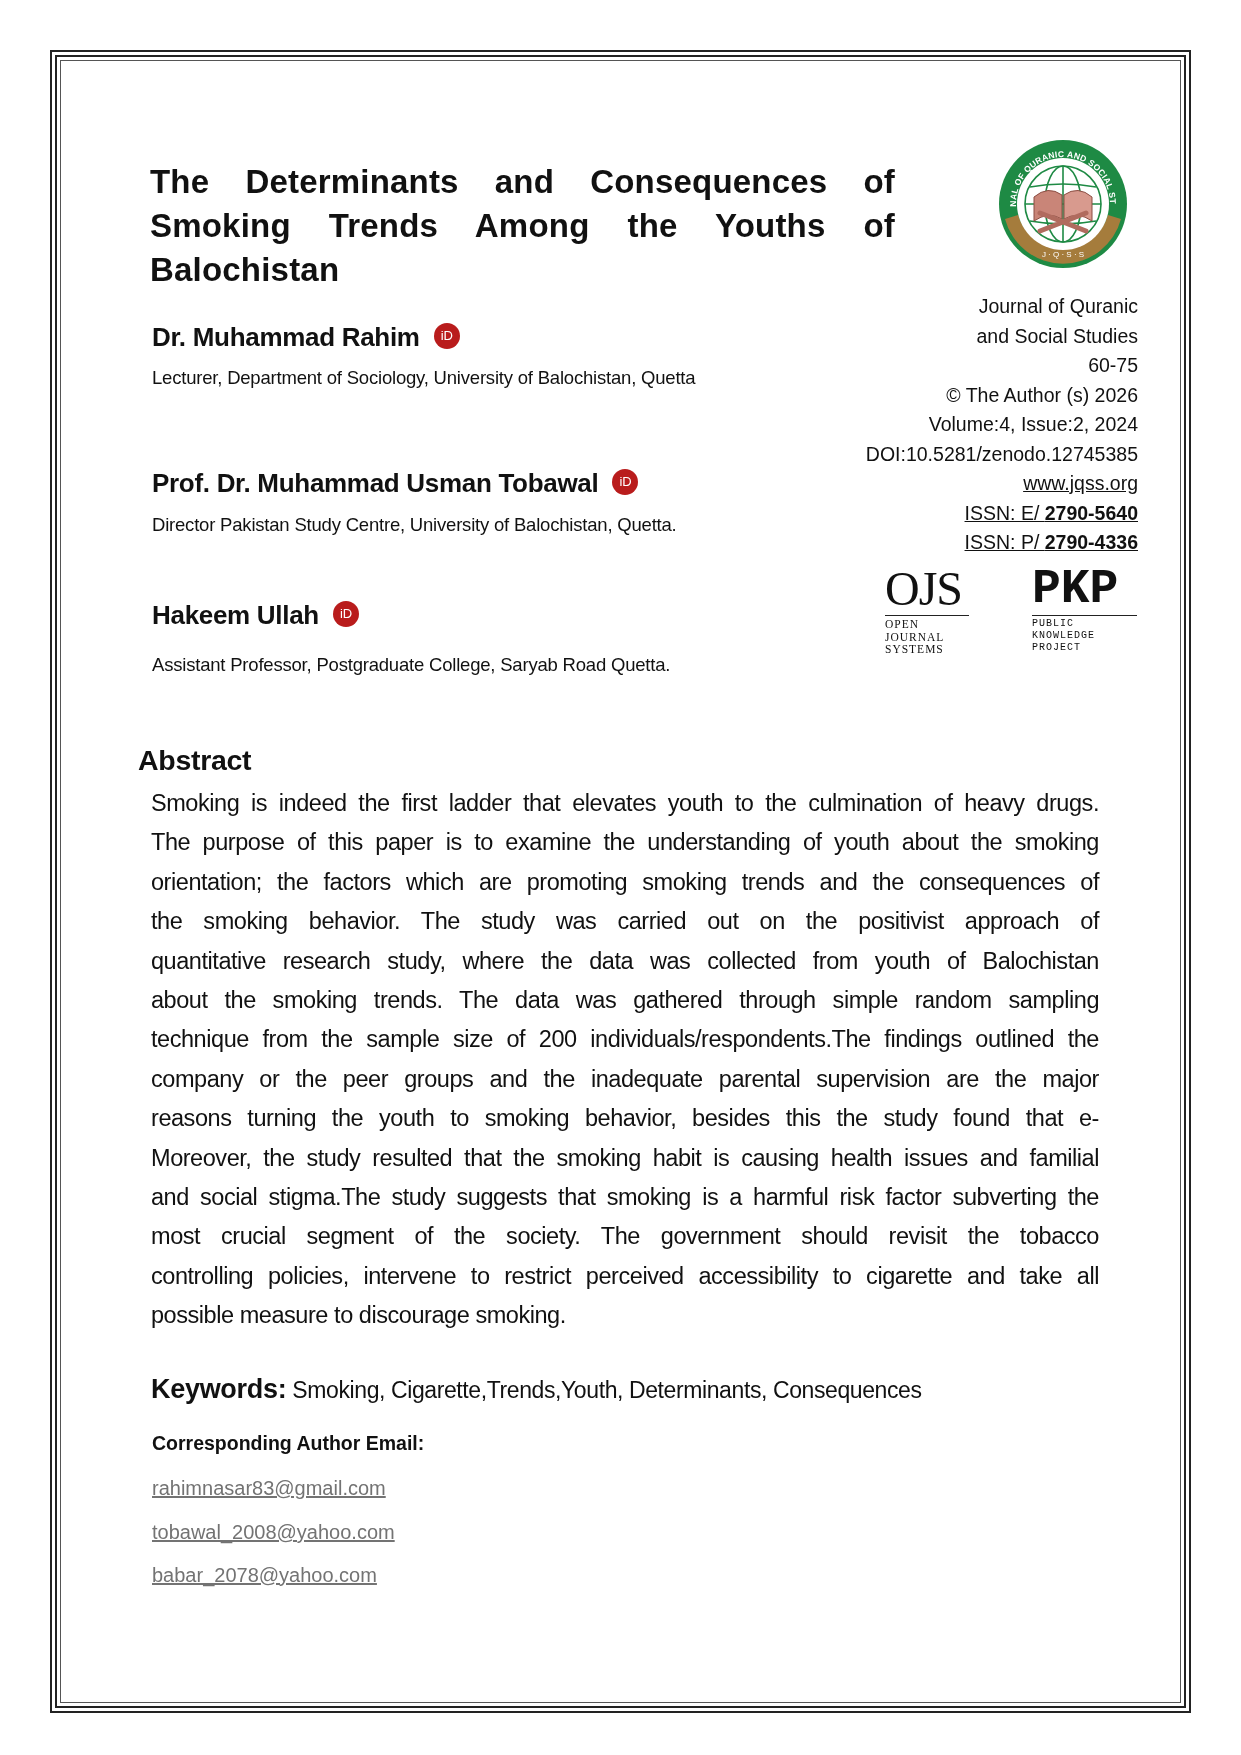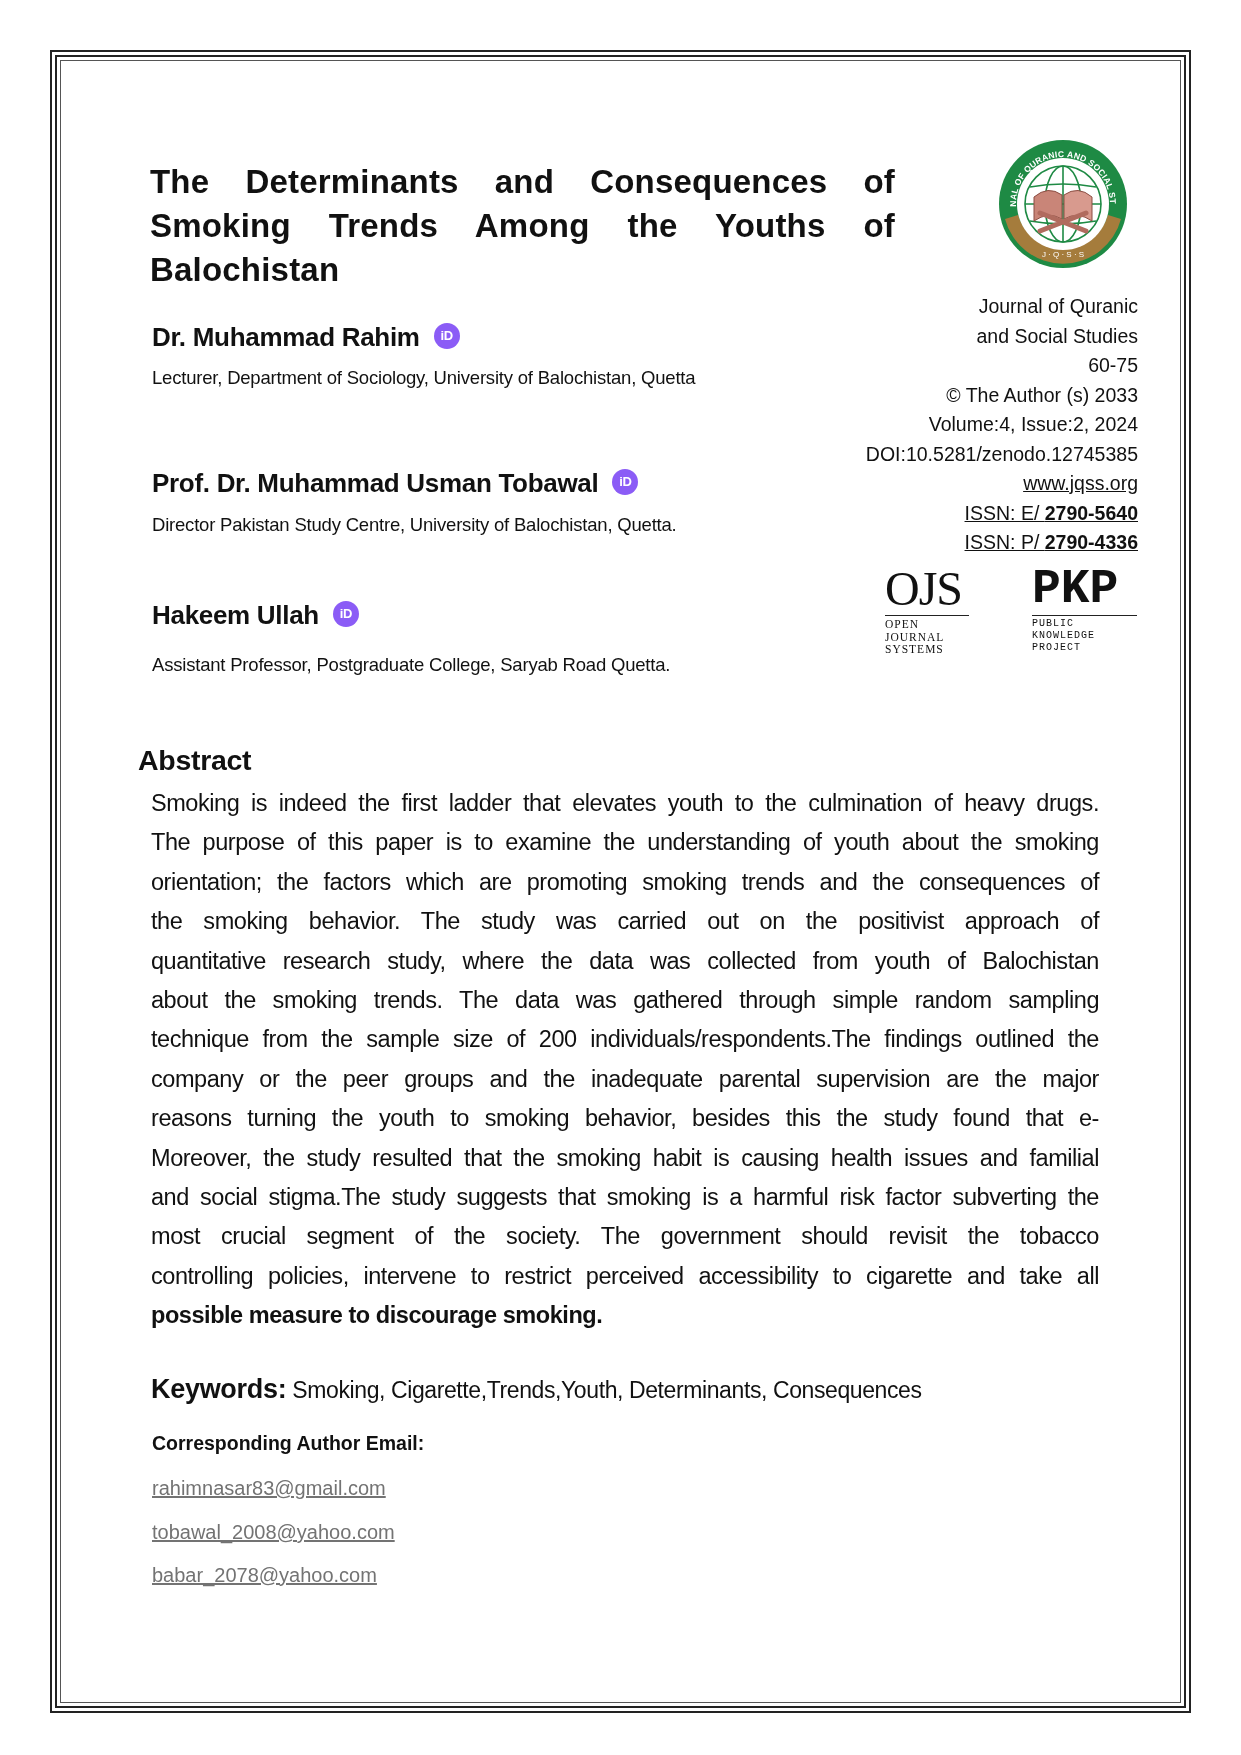--- a/index.html
+++ b/index.html
@@ -12,39 +12,39 @@
   .frame::after { content: ""; position: absolute; left: 8px; top: 8px; right: 8px; bottom: 8px;
            border: 1px solid #555; }
   .title { position: absolute; left: 150px; top: 160px; width: 745px;
            font-size: 33px; font-weight: bold; line-height: 44px; text-align: justify;
            text-align-last: left; letter-spacing: 0.2px; }
   .title span { display: block; text-align: justify; text-align-last: justify; }
   .title span.last { text-align-last: left; }
   .logo { position: absolute; left: 996px; top: 137px; width: 134px; height: 134px; }
   .author-name { position: absolute; left: 152px; font-size: 26px; font-weight: bold; letter-spacing: -0.3px; }
   .author-aff { position: absolute; left: 152px; font-size: 18.5px; letter-spacing: -0.2px; }
-  .orcid { display: inline-block; width: 26px; height: 26px; border-radius: 50%; background: #8b5cf6;
-           color: #fff; font-size: 13px; font-weight: bold; text-align: center; line-height: 26px;
+  .orcid { display: inline-block; width: 26px; height: 26px; border-radius: 50%; background: #b91c1c;
+           color: #fff; font-size: 13px; font-weight: normal; text-align: center; line-height: 26px;
            vertical-align: middle; margin-left: 14px; position: relative; top: -3px; }
   .meta { position: absolute; right: 103px; top: 292px; text-align: right; font-size: 19.5px; line-height: 29.5px; }
   .meta .u { text-decoration: underline; }
   .meta b { font-weight: bold; }
   .ojs { position: absolute; left: 885px; top: 567px; font-family: "Liberation Serif", serif; }
   .ojs .big { font-size: 48px; line-height: 44px; letter-spacing: -1px; }
   .ojs .rule { width: 84px; border-top: 1.5px solid #222; margin: 4px 0 2px 0; }
   .ojs .small { font-size: 11.5px; line-height: 12.5px; letter-spacing: 1px; }
   .pkp { position: absolute; left: 1032px; top: 567px; font-family: Liberation Mono, monospace; }
   .pkp .big { font-size: 48px; line-height: 44px; font-weight: bold; }
   .pkp .rule { width: 105px; border-top: 1.5px solid #222; margin: 4px 0 2px 0; }
   .pkp .small { font-size: 10px; line-height: 12px; letter-spacing: 1px; }
   .abstract-h { position: absolute; left: 138px; top: 744px; font-size: 28.5px; font-weight: bold; letter-spacing: -0.3px; }
   .abstract { position: absolute; left: 151px; top: 784px; width: 948px; font-size: 23.5px;
               line-height: 39.4px; letter-spacing: -0.45px; }
   .abstract span { display: block; text-align: justify; text-align-last: justify; white-space: nowrap; }
-  .abstract span.last { text-align-last: left; font-weight: bold; }
+  .abstract span.last { text-align-last: left; }
   .keywords { position: absolute; left: 151px; top: 1374px; font-size: 23px; letter-spacing: -0.4px; }
   .keywords .k { font-weight: bold; font-size: 27px; letter-spacing: -0.3px; }
   .corr { position: absolute; left: 152px; top: 1432px; font-size: 19.5px; font-weight: bold; }
   .email { position: absolute; left: 152px; font-size: 20px; color: #737373; text-decoration: underline; }
 </style>
 </head>
 <body>
 
 <div class="frame"></div>
 
@@ -92,21 +92,21 @@
 
 <div class="author-name" style="top:600px;">
   <span>Hakeem Ullah</span><span class="orcid">iD</span>
 </div>
 <div class="author-aff" style="top:643px;margin-top:11px;">Assistant Professor,  Postgraduate College, Saryab Road Quetta.</div>
 
 <div class="meta">
   <div>Journal of Quranic</div>
   <div>and Social Studies</div>
   <div>60-75</div>
-  <div>© The Author (s) 2033</div>
+  <div>© The Author (s) 2026</div>
   <div>Volume:4, Issue:2, 2024</div>
   <div>DOI:10.5281/zenodo.12745385</div>
   <div class="u">www.jqss.org</div>
   <div class="u"><span>ISSN: E/ </span><b>2790-5640</b></div>
   <div class="u"><span>ISSN: P/ </span><b>2790-4336</b></div>
 </div>
 
 <div class="ojs">
   <div class="big">OJS</div>
   <div class="rule"></div>

